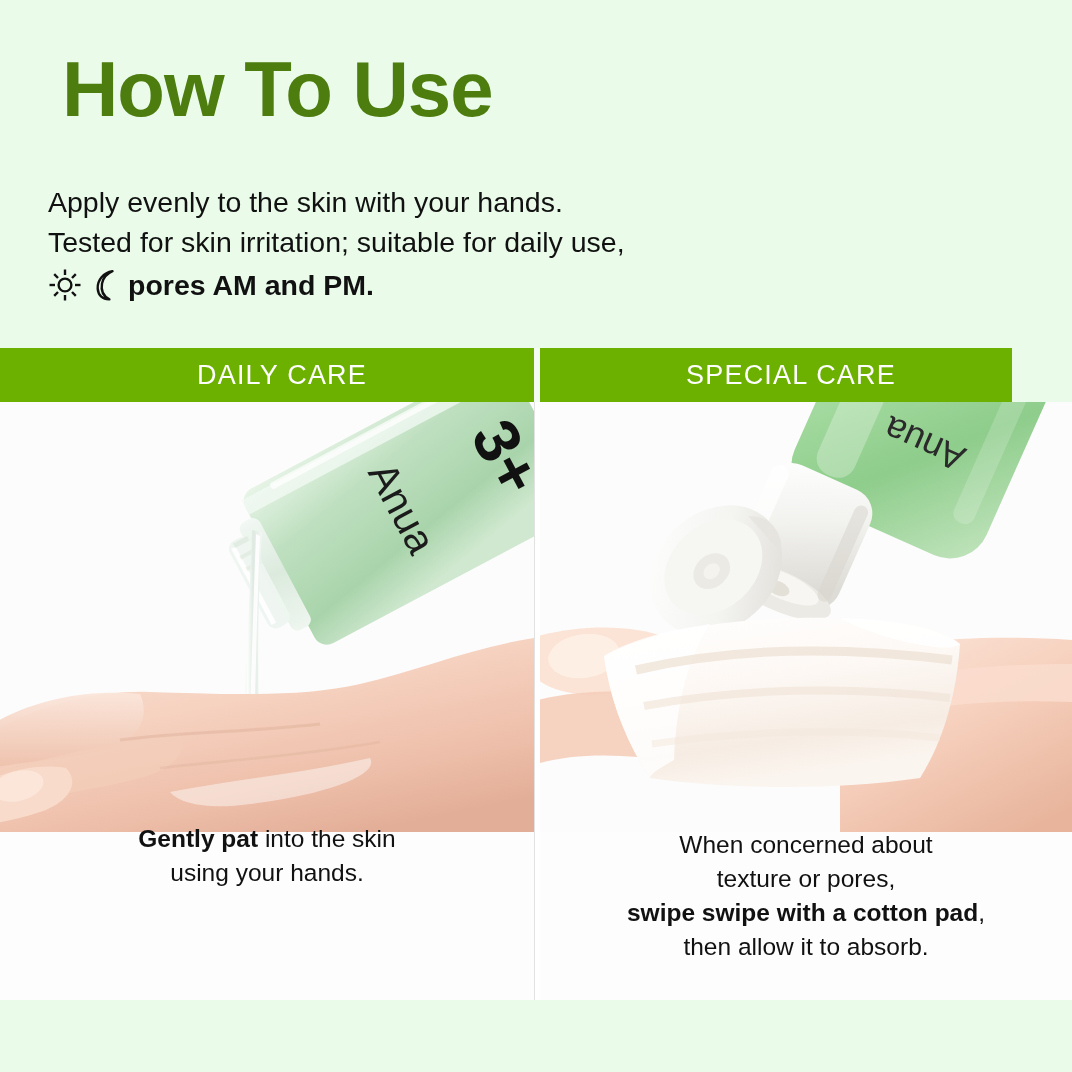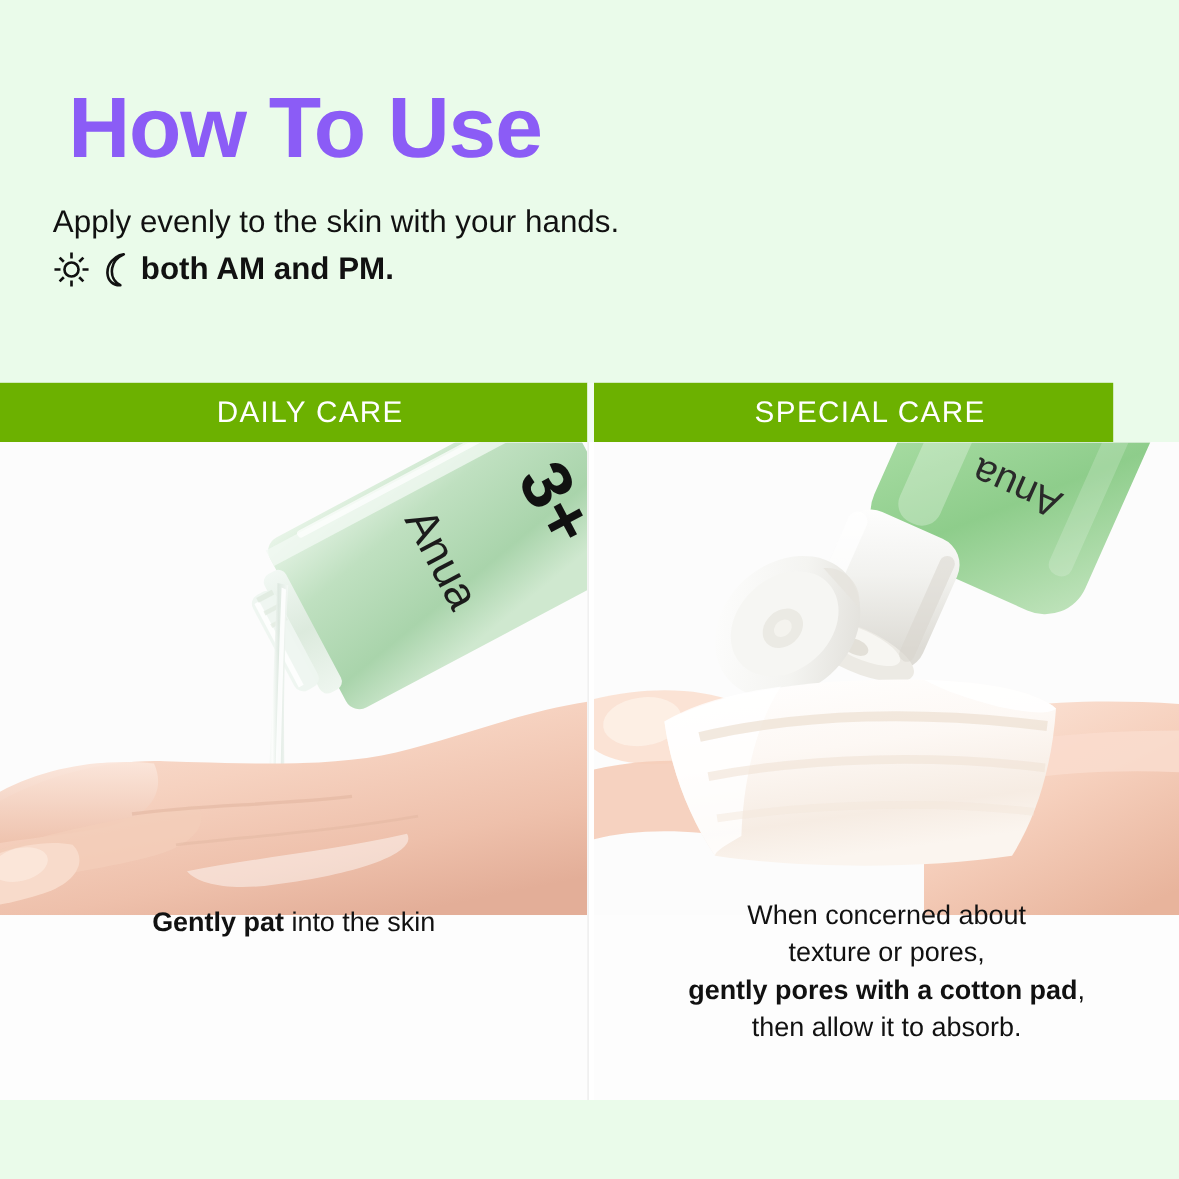--- a/index.html
+++ b/index.html
@@ -9,21 +9,21 @@
     background:#eafbea;
     overflow:hidden;
     position:relative;
   }
 
   
   #header { position:absolute; left:0; top:0; width:1072px; height:348px; background:#eafbea; }
   #page-title {
     position:absolute; left:62px; top:50px;
     font-size:78px; font-weight:bold; letter-spacing:-1px;
-    color:#8b5cf6; line-height:1.0; white-space:nowrap;margin-top:27px;
+    color:#4d7c0f; line-height:1.0; white-space:nowrap;
   }
   #intro { position:absolute; left:48px; top:182px; }
   .intro-line {
     font-size:28.5px; color:#111; line-height:40px; white-space:nowrap;
   }
   .intro-line.with-icons { display:flex; align-items:center; gap:7px; margin-top:3px; }
   .intro-bold { font-weight:bold; }
   .icon-slot { display:inline-flex; align-items:center; justify-content:center; }
 
   
@@ -43,37 +43,38 @@
   .panel.left { width:534px; }
   .panel-gap { width:6px; height:598px; background:#fff; border-left:1px solid #e2e2e2; }
   .panel.right { width:532px; }
   .photo { position:absolute; left:0; top:0; width:100%; height:430px; overflow:hidden; background:#fcfcfc; }
 
   .caption {
     position:absolute; left:0; width:100%;
     text-align:center; color:#111; font-size:24.5px; line-height:34px;
   }
   .caption.left-cap { top:420px; }
-  .caption.right-cap { top:414px; }
+  .caption.right-cap { top:426px; }
   .cap-bold { font-weight:bold; }
 
   
   #footer { position:absolute; left:0; top:1000px; width:1072px; height:72px; background:#eafbea; }
 
   svg { display:block; }
 </style>
 </head>
 <body>
 
 <div id="header">
 
   <div id="page-title">How To Use</div>
 
   <div id="intro">
     <div class="intro-line">Apply evenly to the skin with your hands.</div>
+    <div class="intro-line">Tested for skin irritation; suitable for daily use,</div>
 
     <div class="intro-line with-icons">
       <span class="icon-slot">
         <svg width="34" height="34" viewBox="0 0 34 34">
           <circle cx="17" cy="17" r="6.4" fill="none" stroke="#111" stroke-width="2.4"></circle>
           <g stroke="#111" stroke-width="2.4" stroke-linecap="butt">
             <line x1="17" y1="1.5" x2="17" y2="7"></line>
             <line x1="17" y1="27" x2="17" y2="32.5"></line>
             <line x1="1.5" y1="17" x2="7" y2="17"></line>
             <line x1="27" y1="17" x2="32.5" y2="17"></line>
@@ -82,21 +83,21 @@
             <line x1="27.8" y1="6.2" x2="24" y2="10"></line>
             <line x1="10" y1="24" x2="6.2" y2="27.8"></line>
           </g>
         </svg>
       </span>
       <span class="icon-slot">
         <svg width="32" height="34" viewBox="0 0 32 34">
           <path d="M23.5 3.2 C14.5 4.6 8.2 12.2 8.7 20.6 C9.1 27.3 13.9 31.6 20.4 31.3 C14.4 28.2 11.8 22.2 13.0 15.6 C13.9 10.5 17.4 5.9 23.5 3.2 Z" fill="none" stroke="#111" stroke-width="2.4" stroke-linejoin="round"></path>
         </svg>
       </span>
-      <span class="intro-bold">both AM and PM.</span>
+      <span class="intro-bold">pores AM and PM.</span>
     </div>
   </div>
 </div>
 
 <div id="banner-row">
   <div class="banner left">DAILY CARE</div>
   <div class="banner-gap"></div>
   <div class="banner right">SPECIAL CARE</div>
 </div>
 
@@ -175,20 +176,21 @@
 
           <path d="M170 390 C230 378, 300 372, 370 356 C380 372, 330 392, 250 402 C210 408, 180 402, 170 390 Z" fill="#ffffff" opacity="0.45"></path>
         </g>
       </svg>
     </div>
 
     <div class="caption left-cap">
       <div>
         <span class="cap-bold">Gently pat</span><span> into the skin</span>
       </div>
+      <div>using your hands.</div>
     </div>
   </div>
 
   <div class="panel-gap"></div>
 
   <div class="panel right">
     <div class="photo">
       <svg width="532" height="430" viewBox="0 0 532 430">
         <defs>
           <linearGradient id="botR" x1="0.1" y1="0" x2="0.9" y2="1">
@@ -270,20 +272,20 @@
           <path d="M112 342 C206 328, 312 326, 400 336" stroke="#f3e7dc" stroke-width="7" fill="none" opacity="0.5"></path>
           <path d="M300 216 C360 218, 400 226, 420 242 C414 248, 392 246, 366 240 C342 234, 318 226, 300 216 Z" fill="#ffffff" opacity="0.85"></path>
         </g>
       </svg>
     </div>
 
     <div class="caption right-cap">
       <div>When concerned about</div>
       <div>texture or pores,</div>
       <div>
-        <span class="cap-bold">gently pores with a cotton pad</span><span>,</span>
+        <span class="cap-bold">swipe swipe with a cotton pad</span><span>,</span>
       </div>
       <div>then allow it to absorb.</div>
     </div>
   </div>
 </div>
 
 <div id="footer"></div>
 
 </body></html>

